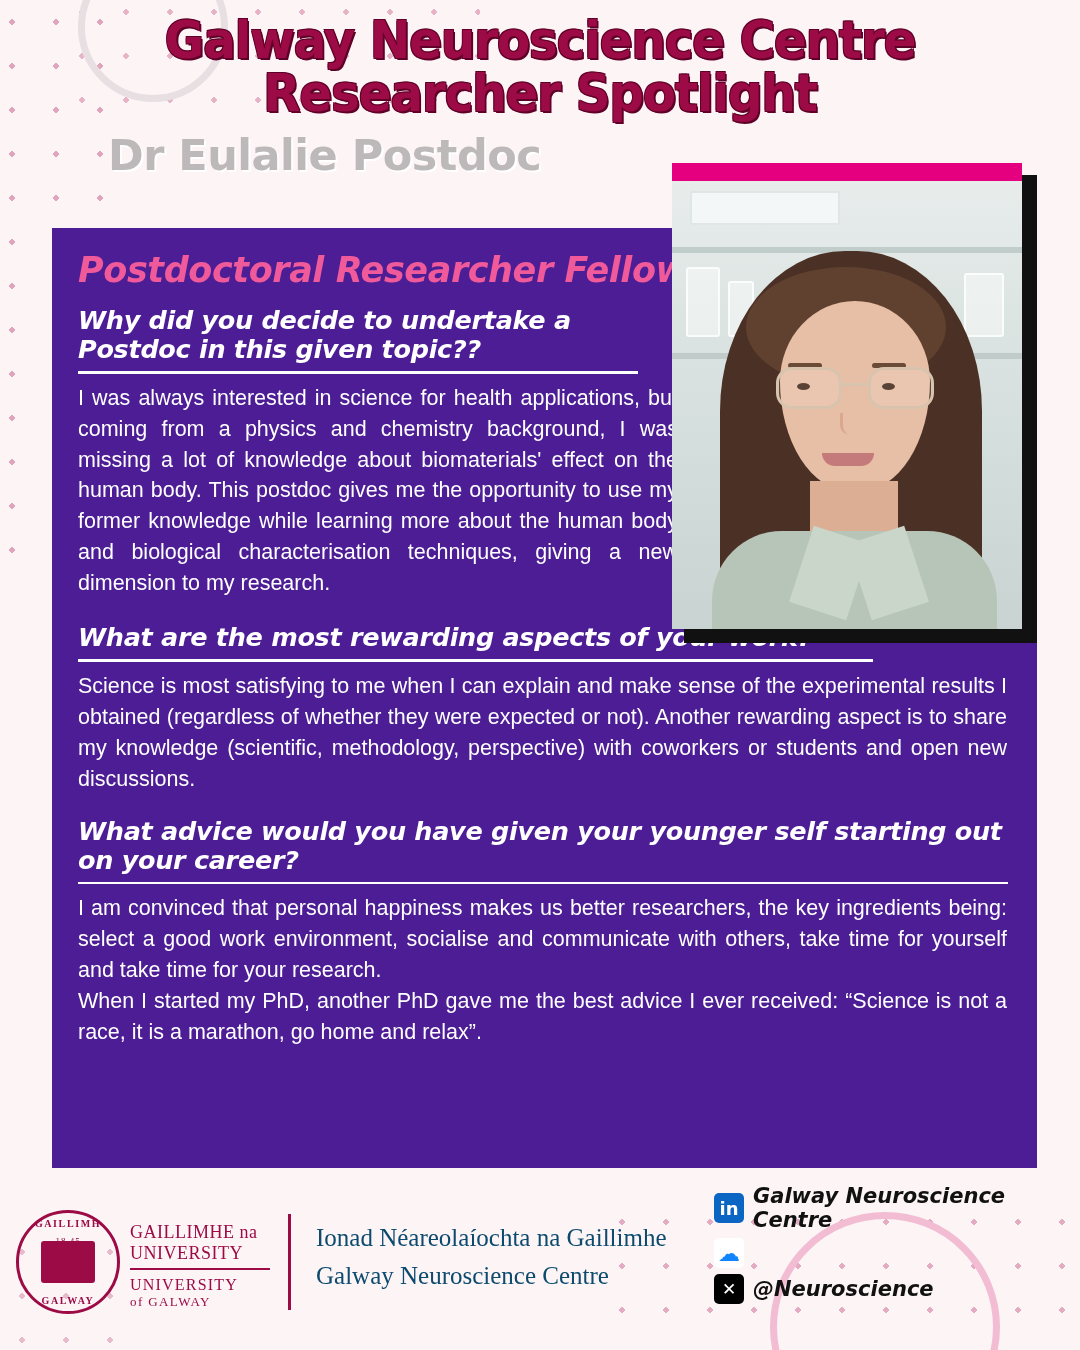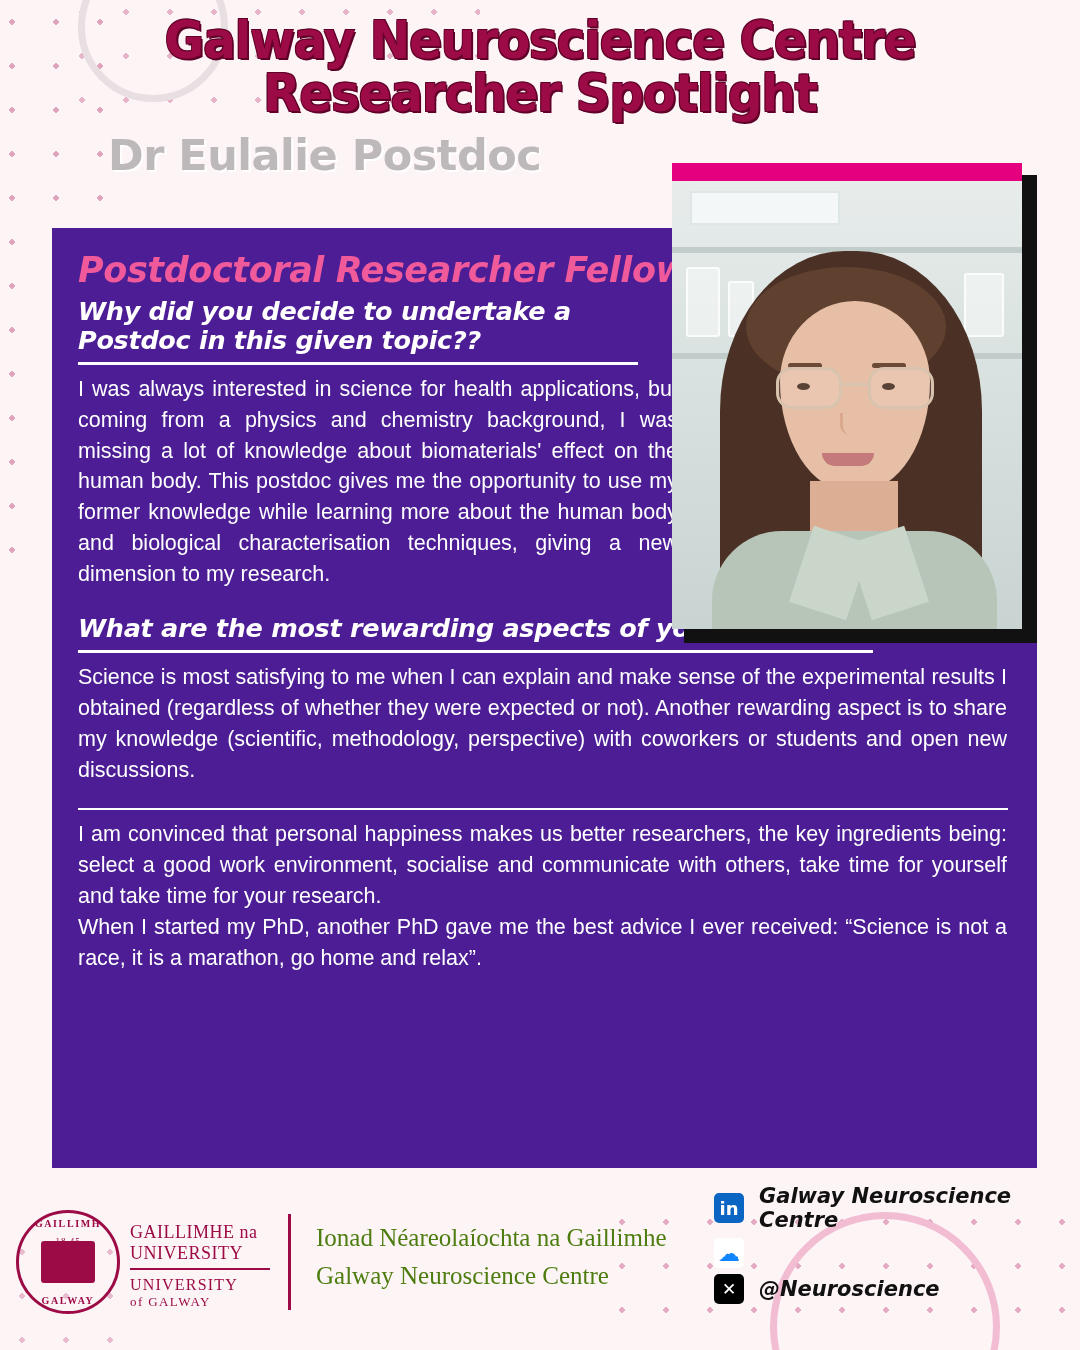--- a/index.html
+++ b/index.html
@@ -116,21 +116,21 @@
     height: 2.5px; background: #ffffff; margin: 7px 0 9px 0;
   }
   .a {
     font-family: "Liberation Sans", sans-serif;
     font-size: 21.5px;
     line-height: 1.44;
     color: #ffffff;
     text-align: justify;
   }
 
-  .block1 { margin-top: 7px; width: 600px; }
+  .block1 { margin-top: 16px; width: 600px; }
   .block1 .rule { width: 560px; }
   .block2 { margin-top: 24px; }
   .block2 .rule { width: 795px; }
   .block3 { margin-top: 22px; }
   .block3 .rule { width: 930px; }
 
   
   .photo-wrap {
     position: absolute;
     left: 672px; top: 163px;
@@ -233,27 +233,27 @@
   }
   .uni-logo .l1 { font-size: 18px; letter-spacing: .5px; }
   .uni-logo .l2 { font-size: 18px; letter-spacing: .5px; border-bottom: 2px solid #9c0b45; padding-bottom: 4px; }
   .uni-logo .l3 { font-size: 16px; letter-spacing: 1.2px; margin-top: 6px;}
   .uni-logo .l4 { font-size: 13px; letter-spacing: 1.4px;}
   .vdiv {
     position: absolute; left: 288px; bottom: 40px; width: 3px; height: 96px; background: #9c0b45;
   }
   .centre-name {
     position: absolute; left: 316px; bottom: 56px;
-    font-family: "Liberation Serif", serif; font-size: 25px; color: #4d7c0f; line-height: 1.5;
+    font-family: "Liberation Serif", serif; font-size: 25px; color: #0c4a6e; line-height: 1.5;
   }
   .socials {
     position: absolute; right: 16px; bottom: 40px; width: 350px;
   }
   .social-row {
-    display: flex; align-items: center; gap: 15px; margin-bottom: 6px;
+    display: flex; align-items: center; gap: 9px; margin-bottom: 6px;
   }
   .social-text {
     font-family: "DejaVu Sans", sans-serif;
     font-weight: 700; font-style: italic; font-size: 21px; color: #111;
   }
   .ic {
     width: 30px; height: 30px; border-radius: 5px; flex: 0 0 30px;
     display:flex; align-items:center; justify-content:center;
     font-family: "DejaVu Sans", sans-serif; font-weight: 700; font-size: 18px; color:#fff;
   }
@@ -292,20 +292,21 @@
         <div class="a">I was always interested in science for health applications, but coming from a physics and chemistry background, I was missing a lot of knowledge about biomaterials' effect on the human body. This postdoc gives me the opportunity to use my former knowledge while learning more about the human body and biological characterisation techniques, giving a new dimension to my research.</div>
       </div>
 
       <div class="block2">
         <div class="q">What are the most rewarding aspects of your work?</div>
         <div class="rule"></div>
         <div class="a">Science is most satisfying to me when I can explain and make sense of the experimental results I obtained (regardless of whether they were expected or not). Another rewarding aspect is to share my knowledge (scientific, methodology, perspective) with coworkers or students and open new discussions.</div>
       </div>
 
       <div class="block3">
+        <div class="q">What advice would you have given your younger self starting out on your career?</div>
         <div class="rule"></div>
         <div class="a" style="white-space: pre-line;">I am convinced that personal happiness makes us better researchers, the key ingredients being: select a good work environment, socialise and communicate with others, take time for yourself and take time for your research.
 When I started my PhD, another PhD gave me the best advice I ever received: “Science is not a race, it is a marathon, go home and relax”.</div>
       </div>
 
     </div>
   </div>
 
   <div class="photo-wrap">
     <div class="photo-shadow"></div>

